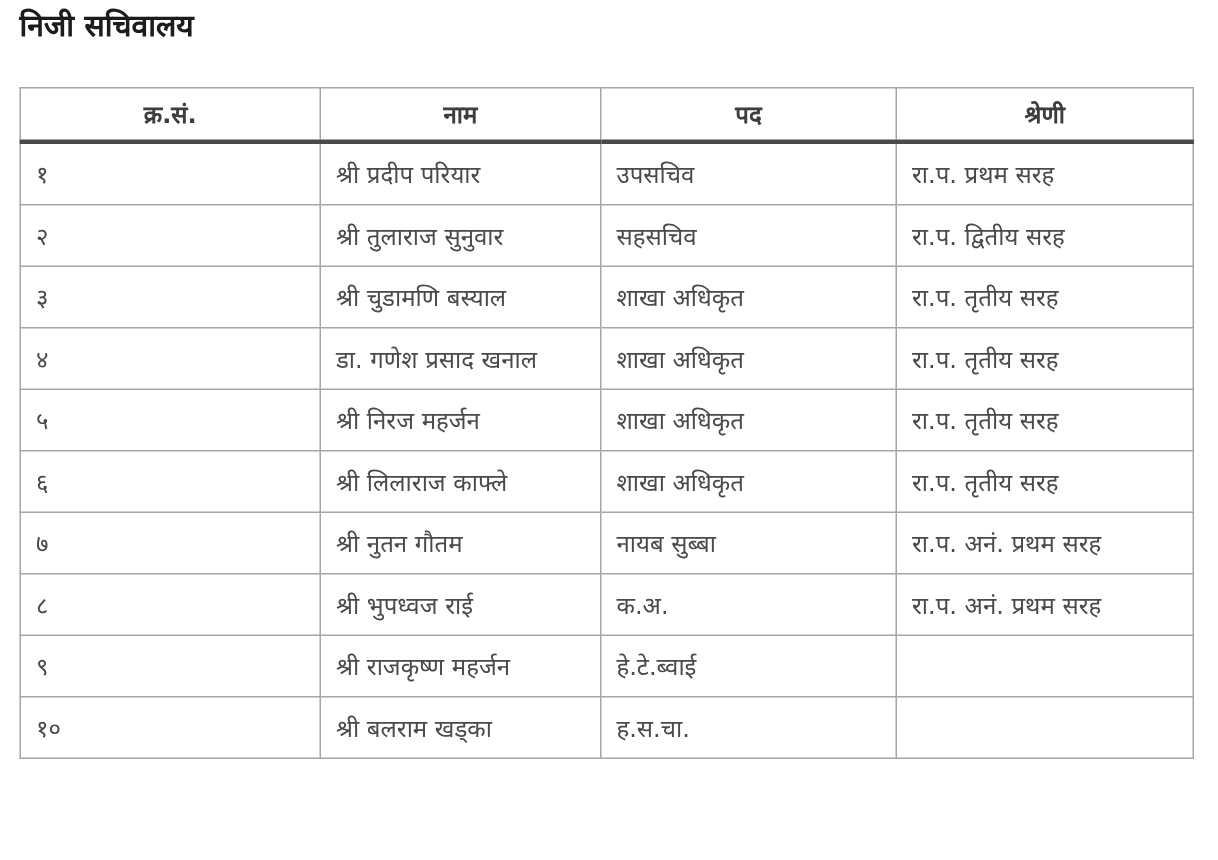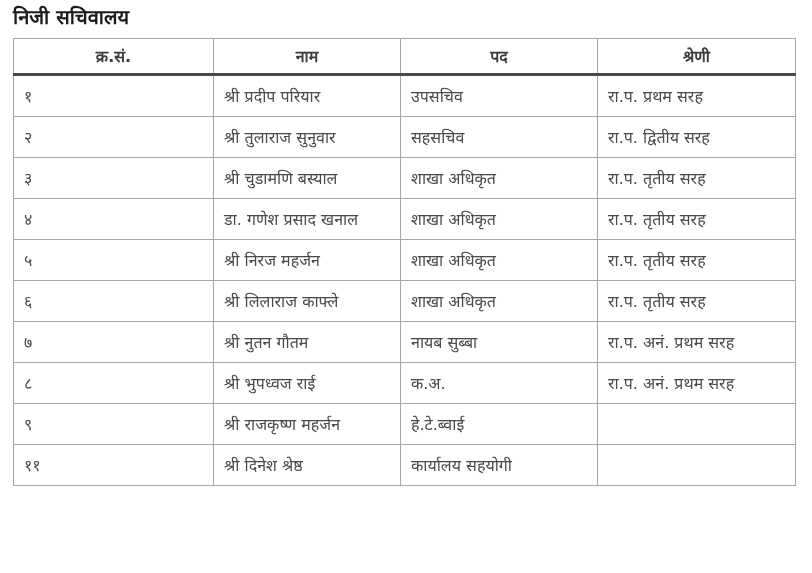--- a/index.html
+++ b/index.html
@@ -20,21 +20,21 @@
     font-size: 20px;
     line-height: 26px;
     font-weight: bold;
     color: #1c1c1c;
     margin: 0;
   }
   table.staff-table {
     border-collapse: collapse;
     table-layout: fixed;
     width: 782px;
-    margin-top: 8px;
+    margin-top: 28px;
     border-radius: 30px;
   }
   table.staff-table col.c1 { width: 200px; }
   table.staff-table col.c2 { width: 187px; }
   table.staff-table col.c3 { width: 197px; }
   table.staff-table col.c4 { width: 198px; }
   table.staff-table th,
   table.staff-table td {
     border: 1px solid #a6a6a6;
     font-size: 16px;
@@ -127,20 +127,20 @@
           <td>क.अ.</td>
           <td>रा.प. अनं. प्रथम सरह</td>
         </tr>
         <tr>
           <td>९</td>
           <td>श्री राजकृष्ण महर्जन</td>
           <td>हे.टे.ब्वाई</td>
           <td></td>
         </tr>
         <tr>
-          <td>११</td>
-          <td>श्री दिनेश श्रेष्ठ</td>
-          <td>कार्यालय सहयोगी</td>
+          <td>१०</td>
+          <td>श्री बलराम खड्का</td>
+          <td>ह.स.चा.</td>
           <td></td>
         </tr>
       </tbody>
   </table>
 </div>
 
 </body></html>

